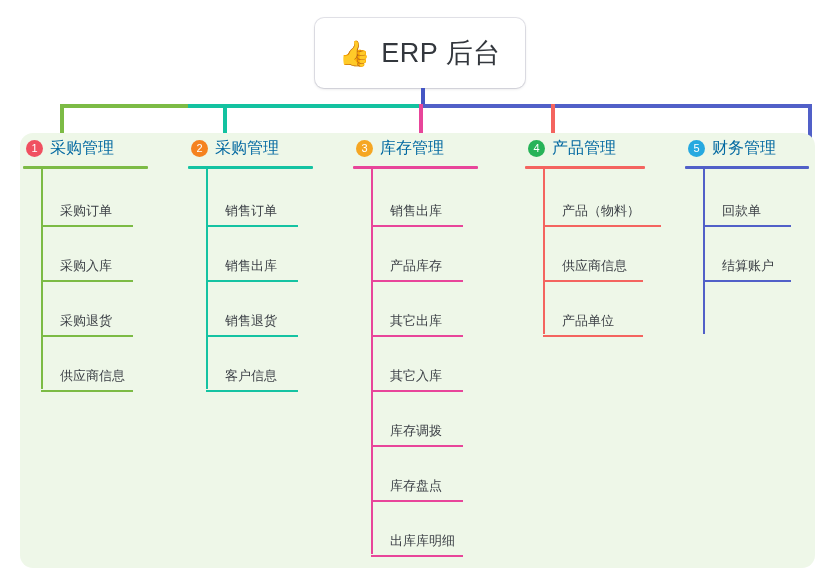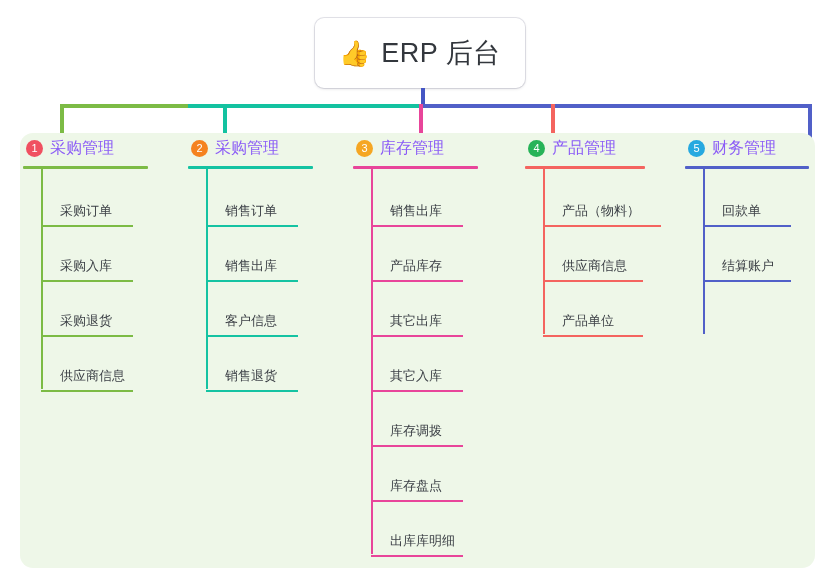--- a/index.html
+++ b/index.html
@@ -49,21 +49,21 @@
   }
 
   
   .col{position:absolute;top:0;}
   .col-head{display:flex;align-items:center;gap:7px;height:30px;padding-left:3px;}
   .badge{
     width:17px;height:17px;border-radius:50%;
     color:#ffffff;font-size:11px;line-height:17px;text-align:center;
     flex:0 0 auto;font-weight:400;
   }
-  .col-title{font-size:16px;color:#8b5cf6;white-space:nowrap;}
+  .col-title{font-size:16px;color:#0369a1;white-space:nowrap;}
   .head-rule{height:3px;border-radius:1px;margin-top:3px;}
   .branch{position:relative;padding-top:8px;}
   .spine{position:absolute;left:18px;top:0;width:2px;}
   .leaf{position:relative;height:55px;}
   .leaf-text{
     position:absolute;left:37px;bottom:12px;
     font-size:13px;color:#3b3f45;white-space:nowrap;
   }
   .leaf-rule{position:absolute;left:18px;bottom:5px;height:2px;}
 
@@ -133,25 +133,25 @@
           <div class="spine" style="background: rgb(20, 195, 162); height: 220px;"></div>
           <div class="leaf">
             <span class="leaf-text">销售订单</span>
             <div class="leaf-rule" style="background: rgb(20, 195, 162); width: 92px;"></div>
           </div>
           <div class="leaf">
             <span class="leaf-text">销售出库</span>
             <div class="leaf-rule" style="background: rgb(20, 195, 162); width: 92px;"></div>
           </div>
           <div class="leaf">
+            <span class="leaf-text">销售退货</span>
+            <div class="leaf-rule" style="background: rgb(20, 195, 162); width: 92px;"></div>
+          </div>
+          <div class="leaf">
             <span class="leaf-text">客户信息</span>
-            <div class="leaf-rule" style="background: rgb(20, 195, 162); width: 92px;"></div>
-          </div>
-          <div class="leaf">
-            <span class="leaf-text">销售退货</span>
             <div class="leaf-rule" style="background: rgb(20, 195, 162); width: 92px;"></div>
           </div>
         </div>
       </div>
     <div class="col" id="col3">
         <div class="col-head">
           <span class="badge" style="background: rgb(245, 166, 35);">3</span>
           <span class="col-title">库存管理</span>
         </div>
         <div class="head-rule" style="background: rgb(232, 69, 154); width: 125px;"></div>

